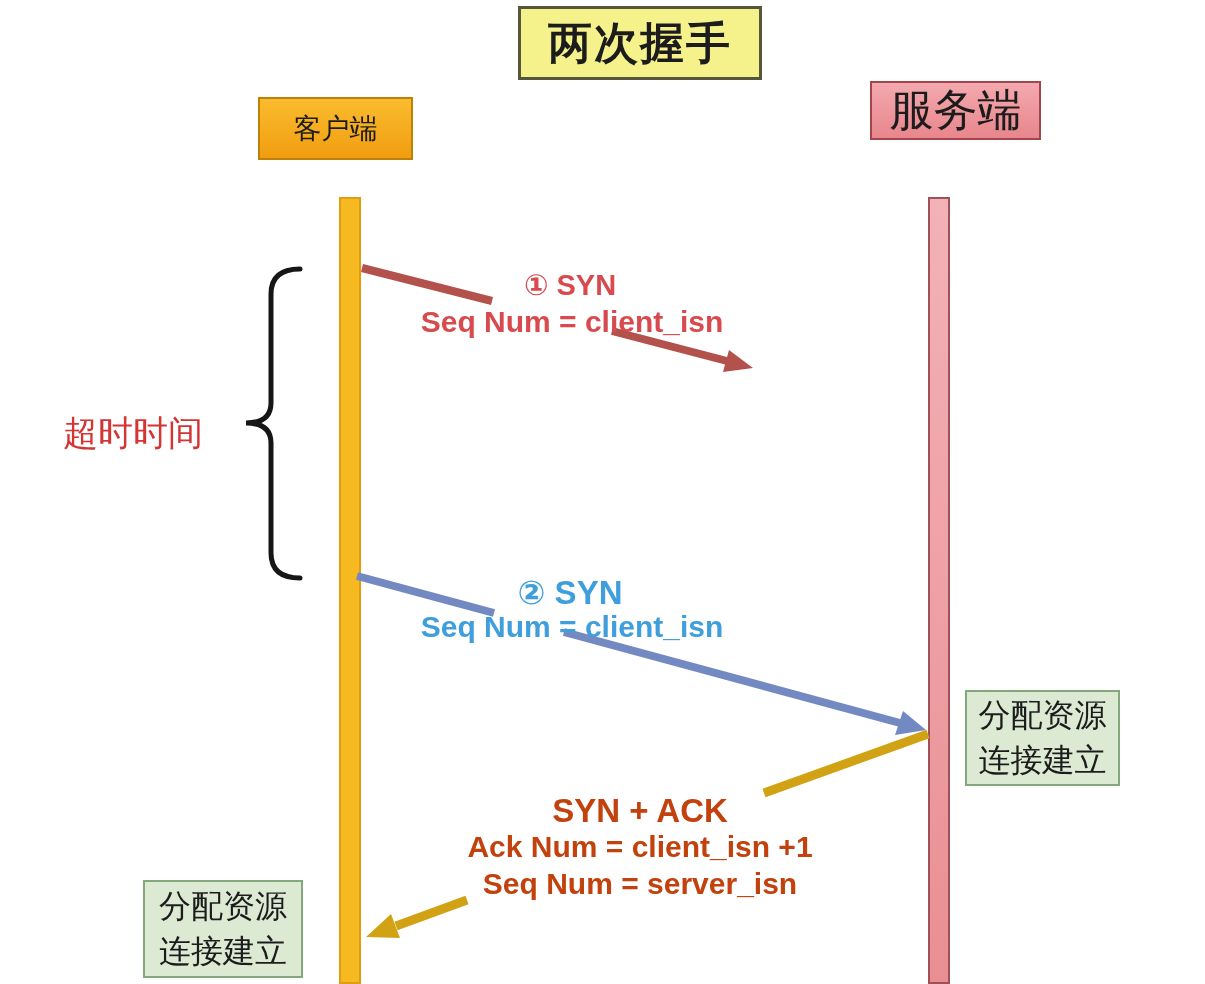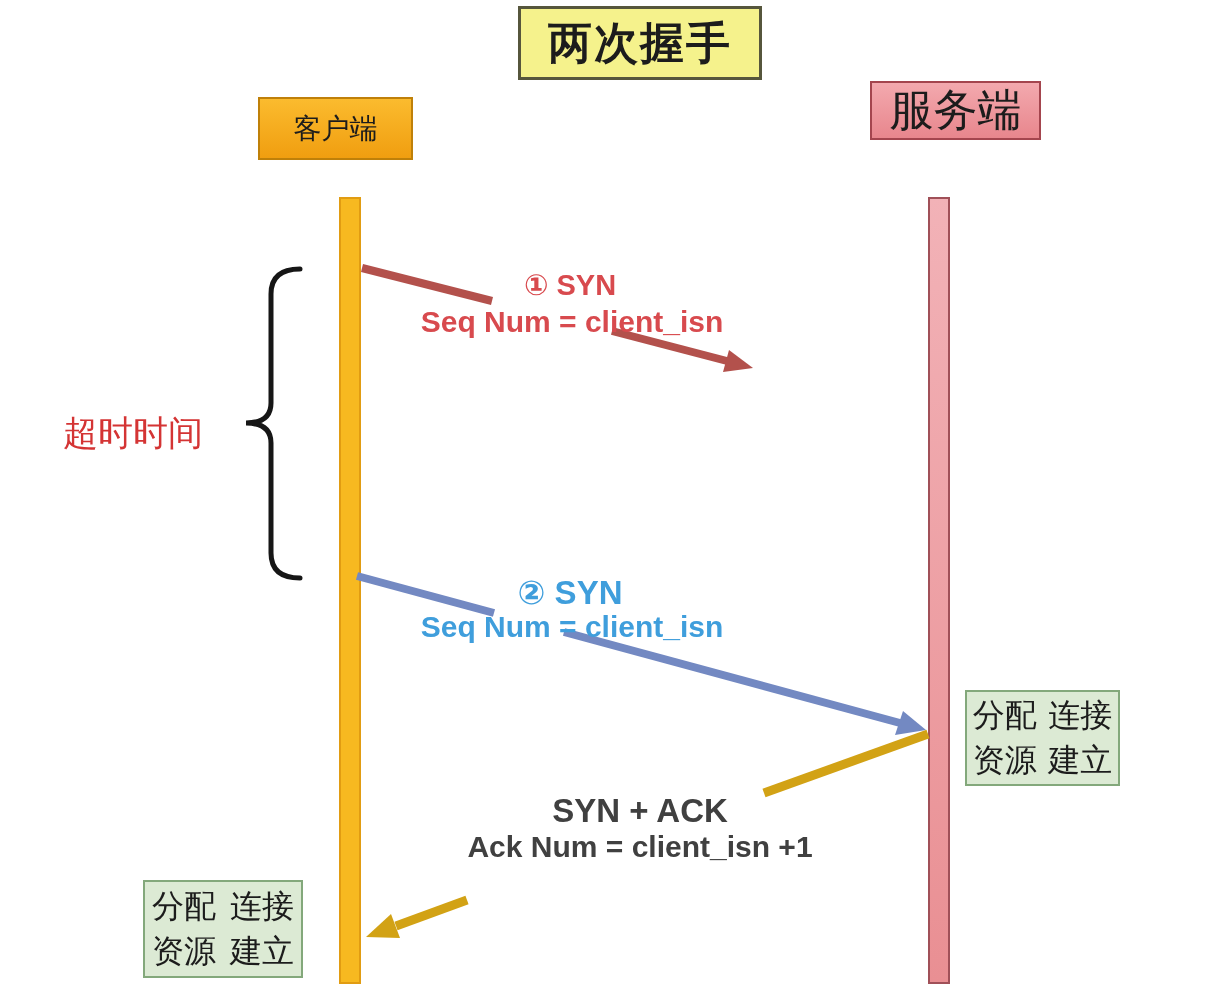--- a/index.html
+++ b/index.html
@@ -13,31 +13,31 @@
   .lifeline{position:absolute;width:22px;box-sizing:border-box;}
   .lifeline.client{left:339px;top:197px;height:787px;background:#f7b920;border:2px solid #e19c12;}
   .lifeline.server{left:928px;top:197px;height:787px;background:linear-gradient(#f2b2b7,#e98f93);border:2px solid #a05058;}
 
   .box{position:absolute;box-sizing:border-box;display:flex;align-items:center;justify-content:center;text-align:center;color:#1c1c1c;}
   .title-box{left:518px;top:6px;width:244px;height:74px;background:#f5f28c;border:3px solid #56563c;font-size:44px;font-weight:700;letter-spacing:2px;}
   .client-box{left:258px;top:97px;width:155px;height:63px;background:linear-gradient(#fbbb2e,#f09e10);border:2px solid #bf8009;font-size:28px;font-weight:500;}
   .server-box{left:870px;top:81px;width:171px;height:59px;background:linear-gradient(#f3a9ae,#e8868d);border:2px solid #a4454e;font-size:44px;font-weight:400;}
   .congestion-box{left:652px;top:393px;width:236px;height:57px;background:#f7c7ca;border:2px solid #b25b61;font-size:31px;font-weight:500;}
   .retransmit-box{left:477px;top:503px;width:158px;height:54px;background:#ecf2fa;border:2px solid #7c88a0;font-size:31px;font-weight:500;}
-  .green-box{background:#dcead4;border:2px solid #83a87b;font-size:32px;font-weight:500;line-height:45px;flex-direction:row;}
+  .green-box{background:#dcead4;border:2px solid #83a87b;font-size:32px;font-weight:500;line-height:45px;flex-direction:column;}
   .green-box.server-est{left:965px;top:690px;width:155px;height:96px;}
   .green-box.client-est{left:143px;top:880px;width:160px;height:98px;}
 
   .lbl{position:absolute;text-align:center;white-space:nowrap;}
   .timeout-lbl{left:58px;top:403px;width:150px;font-size:35px;font-weight:500;color:#d43434;margin-top:7px;}
 
   .msg{position:absolute;text-align:center;white-space:nowrap;font-weight:700;}
   .red-t{color:#d84a4e;}
   .blue-t{color:#3f9edc;}
-  .orange-t{color:#404040;}
+  .orange-t{color:#c2410c;}
   .syn1-step{left:460px;top:268px;width:220px;font-size:29px;}
   .syn1-detail{left:412px;top:305px;width:320px;font-size:30px;}
   .syn2-step{left:460px;top:573px;width:220px;font-size:33px;text-align:center;}
   .syn2-detail{left:412px;top:610px;width:320px;font-size:30px;}
   .synack-1{left:520px;top:792px;width:240px;font-size:33px;}
   .synack-2{left:450px;top:830px;width:380px;font-size:30px;text-align:center;}
   .synack-3{left:460px;top:867px;width:360px;font-size:30px;}
 </style>
 </head>
 <body>
@@ -82,14 +82,15 @@
   </div>
 
   <div class="msg red-t syn1-step">① SYN</div>
   <div class="msg red-t syn1-detail">Seq Num = client_isn</div>
 
   <div class="msg blue-t syn2-step">② SYN</div>
   <div class="msg blue-t syn2-detail">Seq Num = client_isn</div>
 
   <div class="msg orange-t synack-1">SYN + ACK</div>
   <div class="msg orange-t synack-2">Ack Num = client_isn +1</div>
+  <div class="msg orange-t synack-3">Seq Num = server_isn</div>
 
 </div>
 
 </body></html>

